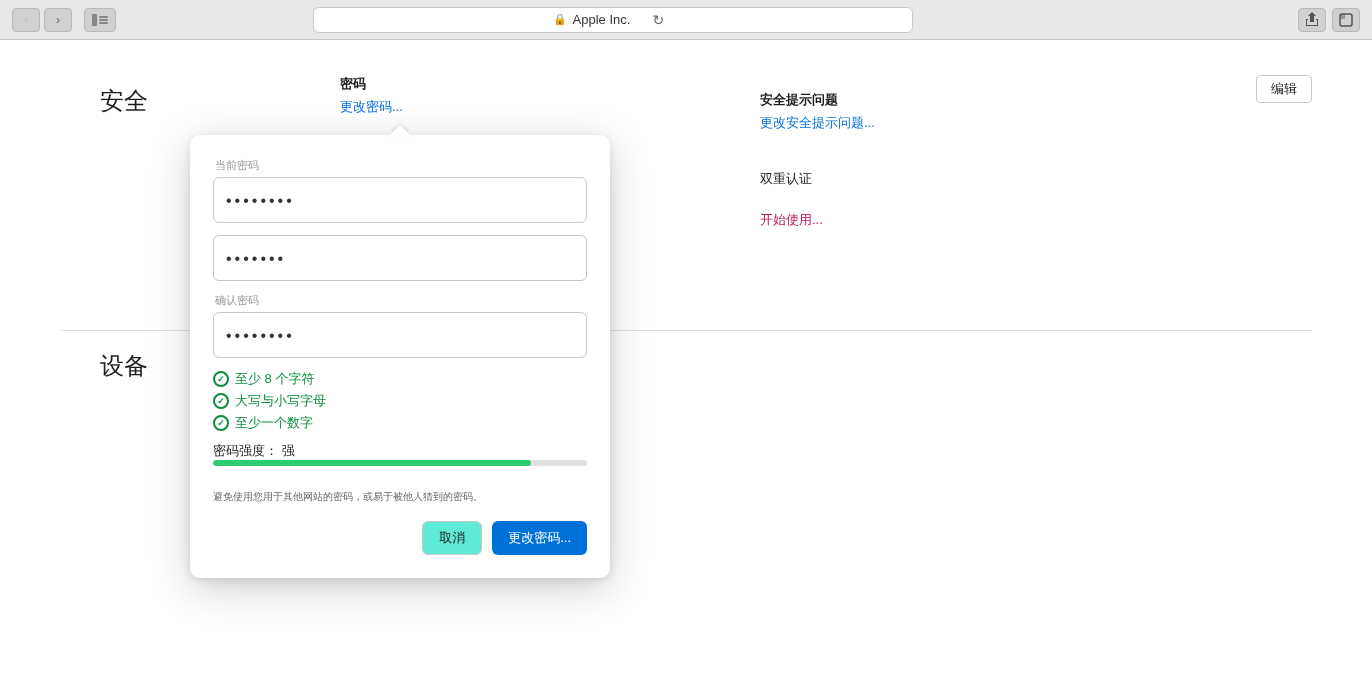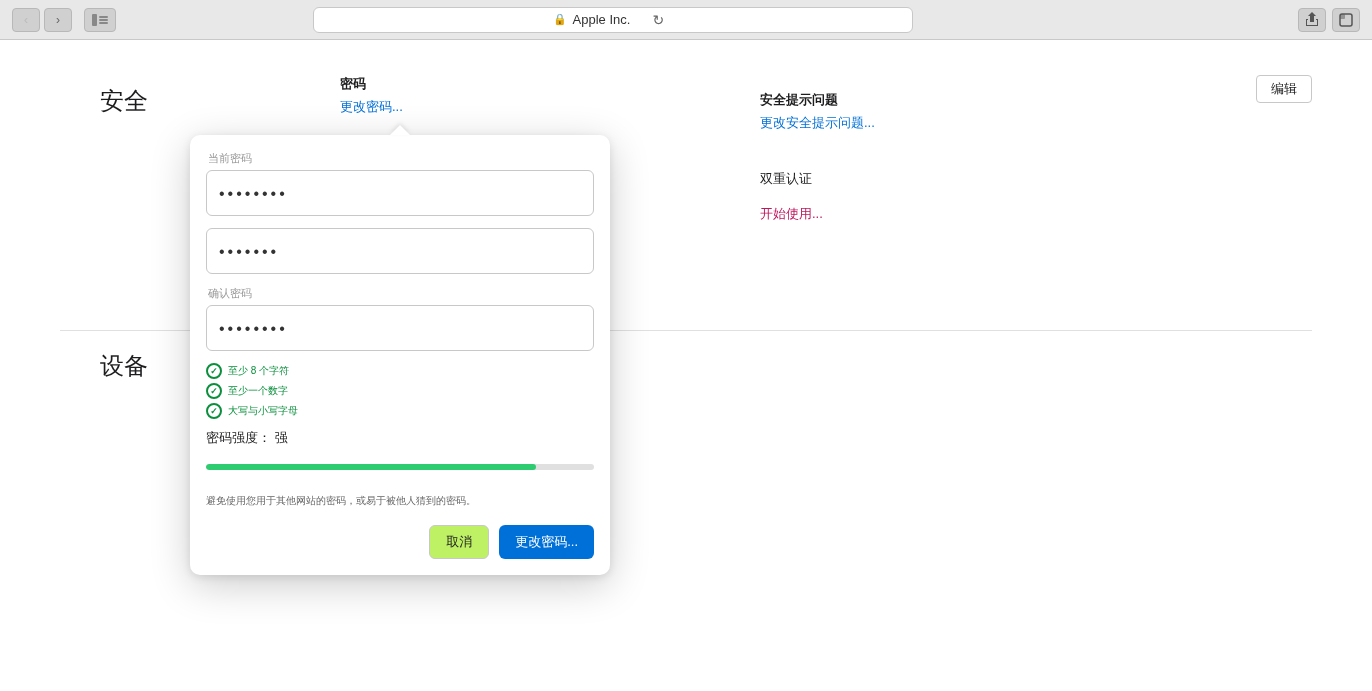--- a/index.html
+++ b/index.html
@@ -158,21 +158,21 @@
       position: absolute;
       top: 16px;
       left: 560px;
     }
     .two-factor-col {
       position: absolute;
       top: 95px;
       left: 560px;
       max-width: 300px;
     }
-    .two-factor-col .col-label { font-size: 13px; font-weight: 500; margin-bottom: 16px; }
+    .two-factor-col .col-label { font-size: 13px; font-weight: 500; margin-bottom: 22px; }
     .two-factor-desc { font-size: 13px; color: #1d1d1f; line-height: 1.5; margin-bottom: 4px; }
     .two-factor-link { color: #be185d; font-size: 13px; cursor: pointer; }
 
     .edit-btn {
       position: absolute;
       top: 0;
       right: 0;
       padding: 4px 14px;
       border: 1px solid #c8c8c8;
       border-radius: 4px;
@@ -219,21 +219,21 @@
 
     
     .popup-overlay {
       position: absolute;
       top: 95px;
       left: 190px;
       width: 420px;
       background: white;
       border-radius: 10px;
       box-shadow: 0 10px 40px rgba(0,0,0,0.2), 0 2px 8px rgba(0,0,0,0.1);
-      padding: 16px;
+      padding: 23px;
       z-index: 100;
     }
     
     .popup-overlay::before {
       content: '';
       position: absolute;
       top: -10px;
       left: 50%;
       transform: translateX(-50%);
       width: 0;
@@ -276,21 +276,21 @@
       font-size: 13px;
       color: #1d1d1f;
       margin-bottom: 6px;
       font-weight: 400;
     }
     .req-item {
       display: flex;
       align-items: center;
       gap: 6px;
       margin-bottom: 4px;
-      font-size: 10px;
+      font-size: 13px;
       color: #0a8f3c;
     }
     .req-check {
       width: 16px;
       height: 16px;
       border-radius: 50%;
       border: 2px solid #0a8f3c;
       display: flex;
       align-items: center;
       justify-content: center;
@@ -302,21 +302,21 @@
       color: #0a8f3c;
       font-weight: bold;
     }
 
     .strength-section {
       margin: 10px 0;
     }
     .strength-label {
       font-size: 13px;
       color: #1d1d1f;
-      margin-bottom: 17px;
+      margin-bottom: 0;
     }
     .strength-label span {
       color: #1d1d1f;
     }
     .strength-bar-bg {
       width: 100%;
       height: 6px;
       background: #e0e0e0;
       border-radius: 3px;
       overflow: hidden;
@@ -338,21 +338,21 @@
 
     .popup-buttons {
       display: flex;
       justify-content: flex-end;
       gap: 10px;
     }
     .cancel-btn {
       padding: 7px 16px;
       border: 1px solid #c8c8c8;
       border-radius: 6px;
-      background: #bef264;
+      background: #5eead4;
       font-size: 13px;
       cursor: pointer;
       color: #1d1d1f;
     }
     .confirm-btn {
       padding: 7px 16px;
       border: none;
       border-radius: 6px;
       background: #0070d9;
       color: white;
@@ -543,25 +543,25 @@
       </div>
     </div>
 
     <div class="requirements-section">
       <div class="req-item">
         <div class="req-check"></div>
         <span>至少 8 个字符</span>
       </div>
       <div class="req-item">
         <div class="req-check"></div>
-        <span>至少一个数字</span>
+        <span>大写与小写字母</span>
       </div>
       <div class="req-item">
         <div class="req-check"></div>
-        <span>大写与小写字母</span>
+        <span>至少一个数字</span>
       </div>
     </div>
 
     <div class="strength-section">
       <div class="strength-label">
         <span>密码强度：</span>
         <span>强</span>
       </div>
       <div class="strength-bar-bg">
         <div class="strength-bar-fill"></div>

